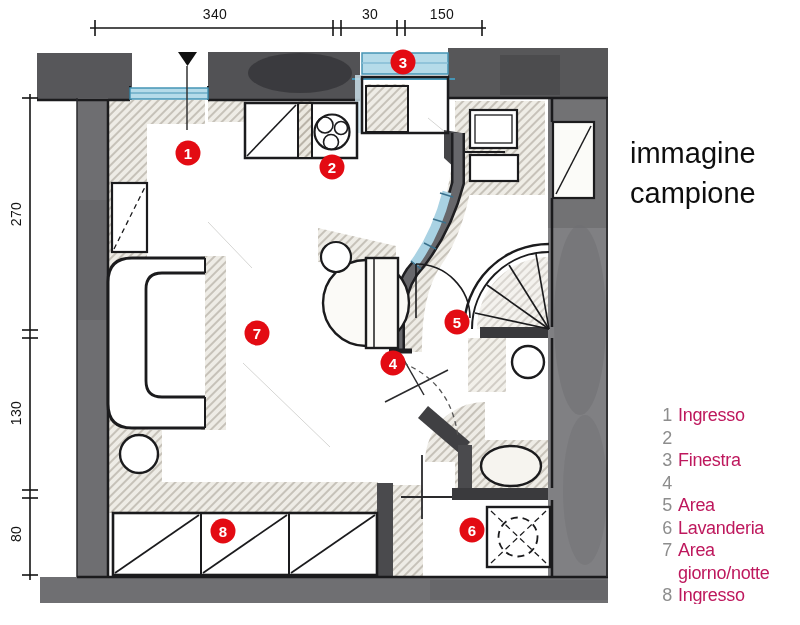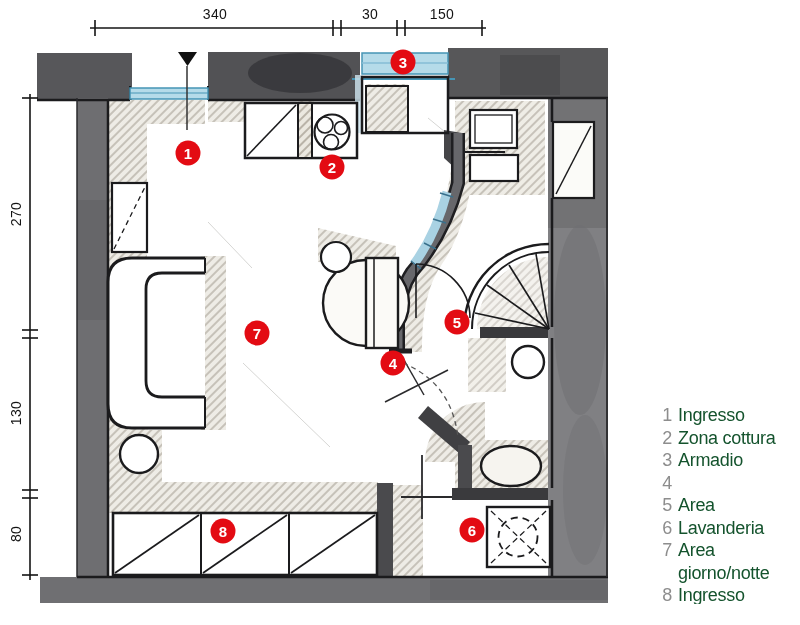--- a/index.html
+++ b/index.html
@@ -22,21 +22,21 @@
   }
   
   .watermark{
     position:absolute;left:630px;top:133px;color:#0e0e0e;
     font-size:29px;line-height:40px;font-weight:400;letter-spacing:0;
   }
   
   .legend{position:absolute;left:659px;top:404px;font-size:18px;line-height:22.5px;letter-spacing:-0.3px;}
   .legend-row{display:flex;}
   .legend-num{color:#8d8d8d;width:13px;text-align:right;flex:0 0 auto;margin-right:6px;}
-  .legend-label{color:#14532d;white-space:pre-line;}
+  .legend-label{color:#be185d;white-space:pre-line;}
 </style>
 </head>
 <body>
 
 <div class="canvas">
 
   <svg class="plan-svg" width="800" height="625" viewBox="0 0 800 625">
     <defs>
       <pattern id="hatch" width="6" height="6" patternUnits="userSpaceOnUse" patternTransform="rotate(-45)">
         <rect width="6" height="6" fill="#ebe8e0"></rect>
@@ -252,33 +252,36 @@
 
   <div class="marker" style="left:188px;top:153px">1</div>
   <div class="marker" style="left:332px;top:167px">2</div>
   <div class="marker" style="left:403px;top:62px">3</div>
   <div class="marker" style="left:393px;top:363px">4</div>
   <div class="marker" style="left:457px;top:322px">5</div>
   <div class="marker" style="left:472px;top:530px">6</div>
   <div class="marker" style="left:257px;top:333px">7</div>
   <div class="marker" style="left:223px;top:531px">8</div>
 
+  <div class="watermark">
+    <div>immagine</div>
+    <div>campione</div>
+  </div>
 
   <div class="legend">
     <div class="legend-row">
       <span class="legend-num">1</span>
       <span class="legend-label">Ingresso</span>
     </div>
     <div class="legend-row">
       <span class="legend-num">2</span>
-      <span class="legend-label">Zona cottura</span>
     </div>
     <div class="legend-row">
       <span class="legend-num">3</span>
-      <span class="legend-label">Armadio</span>
+      <span class="legend-label">Finestra</span>
     </div>
     <div class="legend-row">
       <span class="legend-num">4</span>
     </div>
     <div class="legend-row">
       <span class="legend-num">5</span>
       <span class="legend-label">Area</span>
     </div>
     <div class="legend-row">
       <span class="legend-num">6</span>

